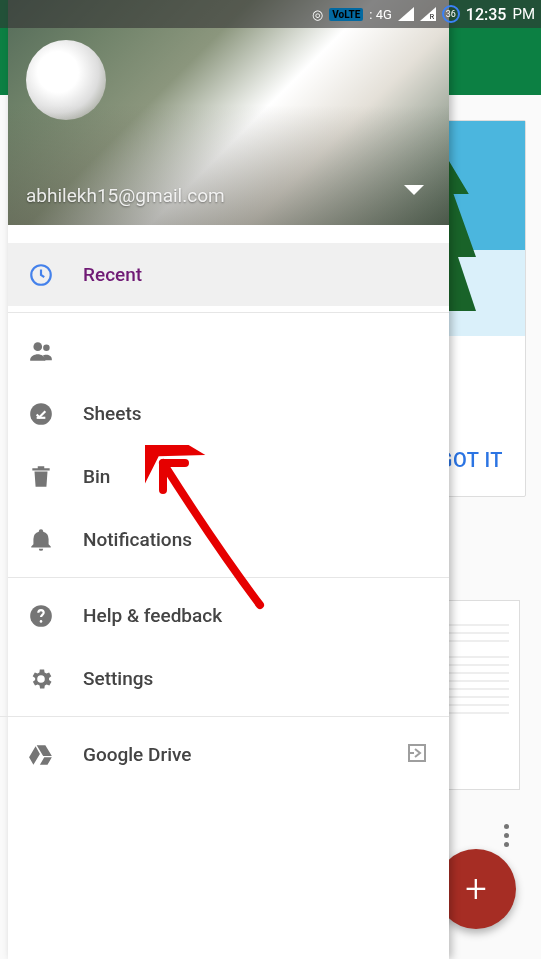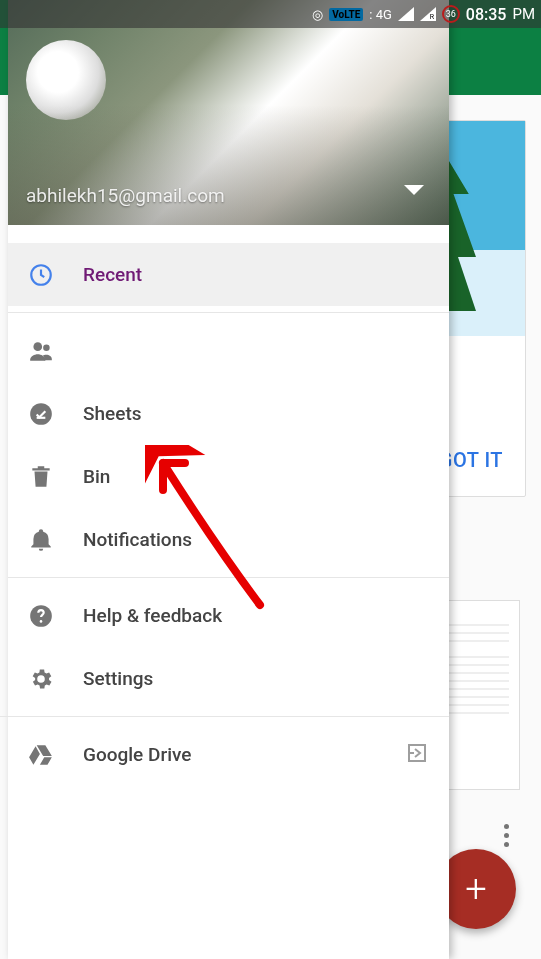--- a/index.html
+++ b/index.html
@@ -45,21 +45,21 @@
     position: relative;
   }
   .status-bar .tri .r {
     position: absolute;
     bottom: -14px; left: -6px;
     font-size: 7px;
     color: #000;
   }
   .status-bar .batt {
     width: 18px; height: 18px;
-    border: 2px solid #b91c1c;
+    border: 2px solid #3b82f6;
     border-radius: 50%;
     display: flex;
     align-items: center;
     justify-content: center;
     font-size: 9px;
     color: #fff;
   }
   .status-bar .time {
     font-size: 16px;
     font-weight: 500;
@@ -431,21 +431,21 @@
 
 <div class="status-bar">
   <span>◎</span>
   <span class="volte">VoLTE</span>
   <span>: <span>4G</span></span>
   <span class="tri"></span>
   <span class="tri">
       <span class="r">R</span>
     </span>
   <span class="batt">36</span>
-  <span class="time">08:35</span>
+  <span class="time">12:35</span>
   <span class="pm">PM</span>
 </div>
 
 <svg class="arrow" width="130" height="170">
   <defs>
     <marker id="ah" markerWidth="12" markerHeight="12" refX="2" refY="5" orient="auto">
       <path d="M0 0 L10 5 L0 10 L3 5 z" fill="#e60000"></path>
     </marker>
   </defs>
   <path d="M115 160 Q 70 100 18 18" stroke="#e60000" stroke-width="8" fill="none" marker-end="url(#ah)" stroke-linecap="round"></path>

